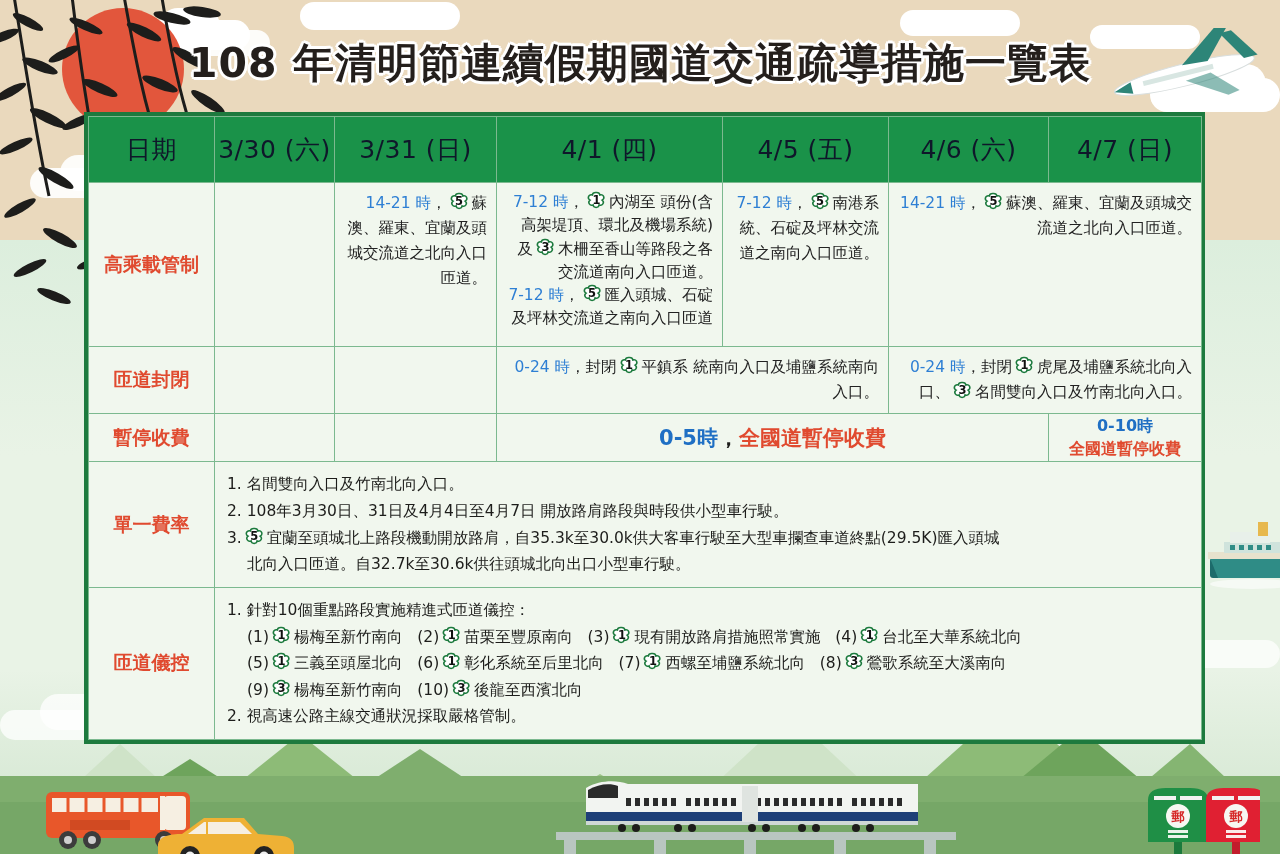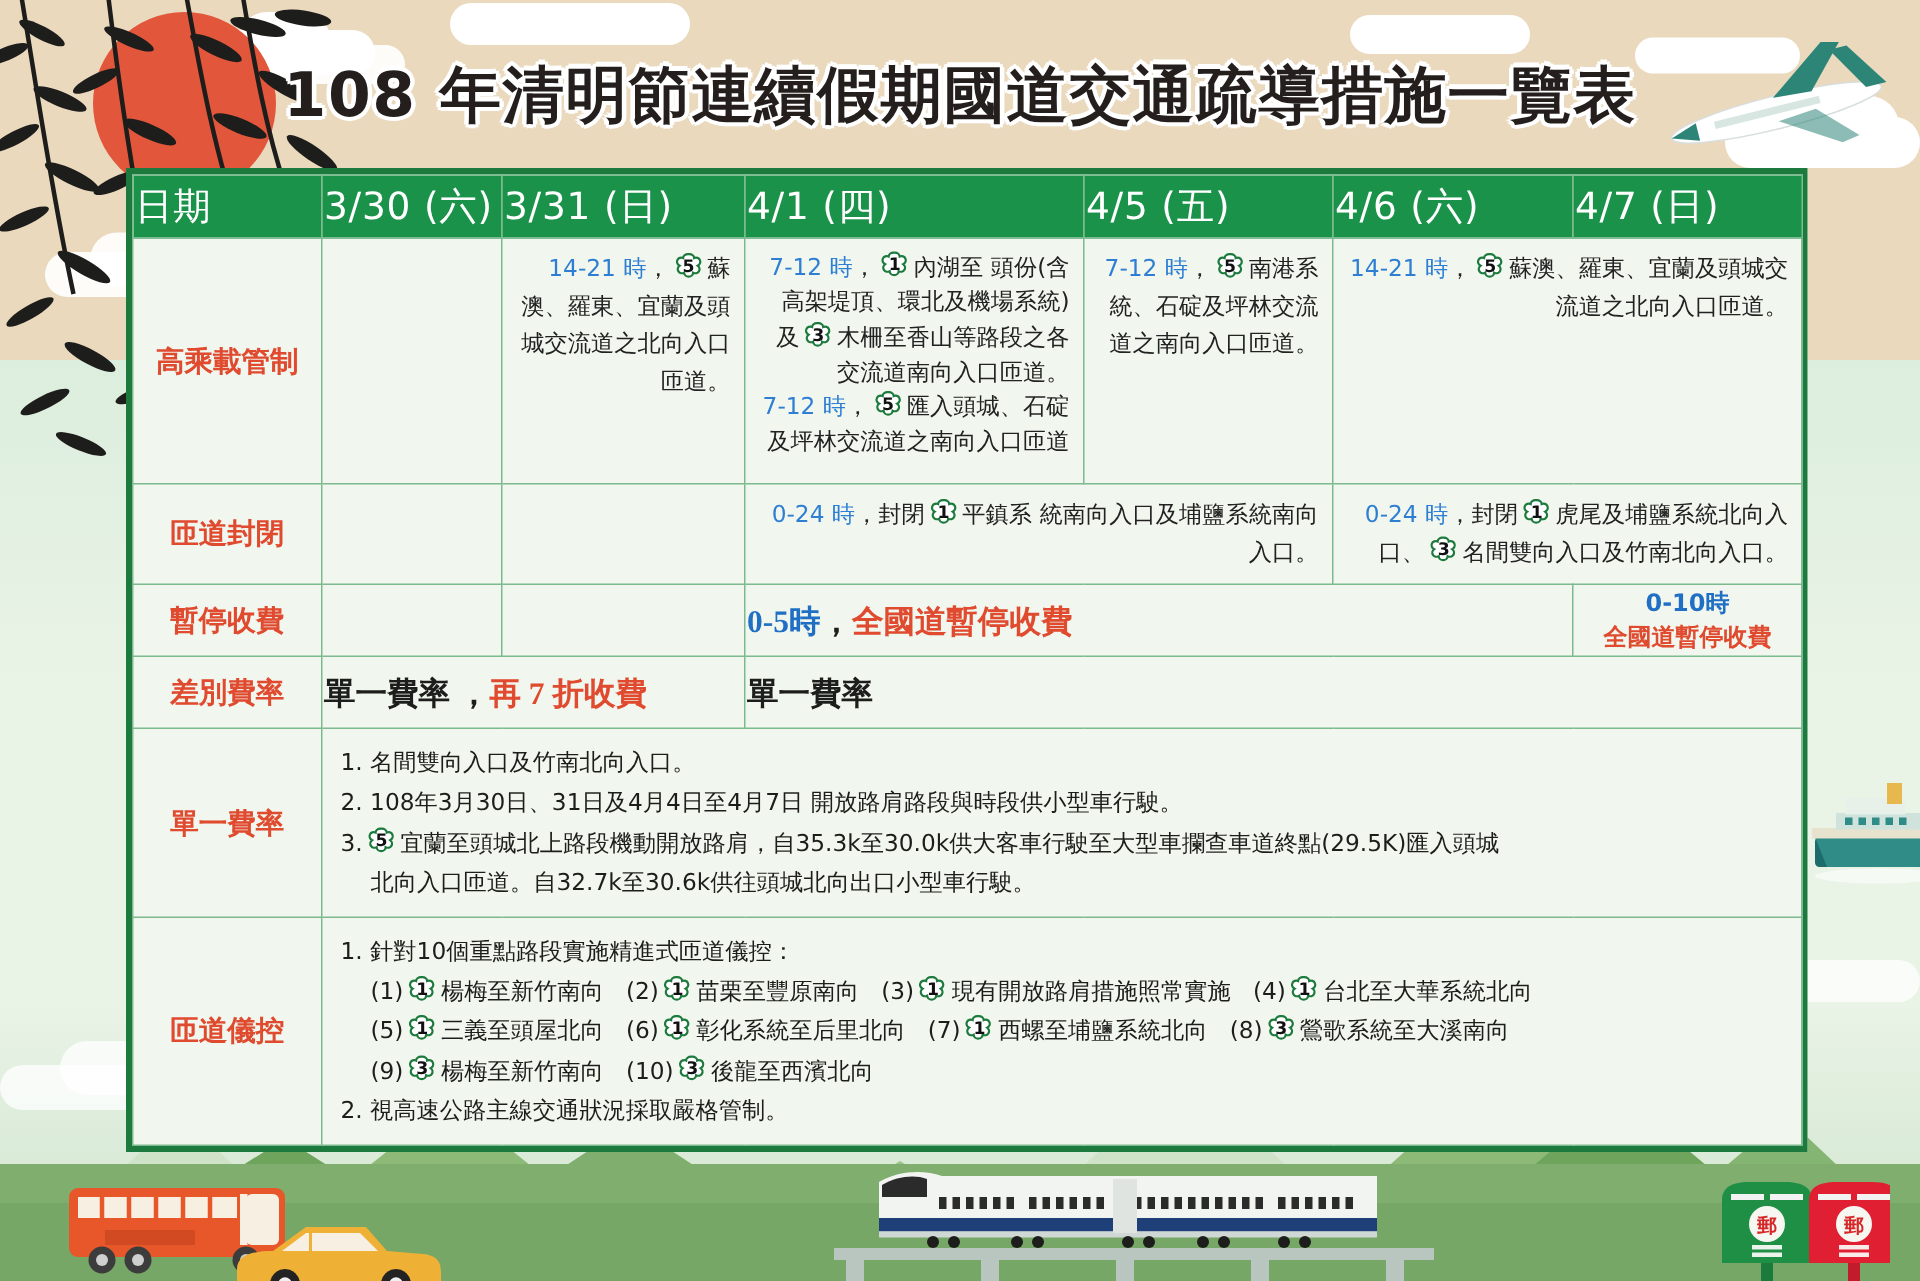--- a/index.html
+++ b/index.html
@@ -33,22 +33,22 @@
   .tablewrap{
     position:absolute;left:84px;top:112px;width:1121px;
     border:4px solid #1d7a3e;background:#f1f7ee;z-index:5;
     box-sizing:border-box;
   }
   table.grid{border-collapse:collapse;width:100%;table-layout:fixed;}
   table.grid td,table.grid th{
     border:1px solid #7cb98f;vertical-align:middle;box-sizing:border-box;
   }
   thead th{
-    background:#1a9249;color:#ffffff;font-size:25px;font-weight:normal;
-    height:42px;text-align:left;letter-spacing:.5px;border-color:#7ccf9b;
+    background:#1a9249;color:#0f172a;font-size:25px;font-weight:normal;
+    height:66px;text-align:center;letter-spacing:.5px;border-color:#7ccf9b;
   }
   .rowlabel{
     color:#e04a2f;font-weight:bold;font-size:19px;text-align:center;
     background:transparent;
   }
   .cellbody{font-size:15.5px;line-height:1.62;color:#222;padding:8px 9px;text-align:right;}
   .tm{color:#2e7fd4;}
   .red{color:#e04a2f;}
   .bl{color:#1f6fc4;}
   .blk{color:#1d1d1b;}
@@ -59,21 +59,21 @@
     vertical-align:-4px;margin:0 2px;
   }
   .bb svg{position:absolute;left:0;top:0;}
   .bb span{
     position:absolute;left:0;top:0;width:21px;height:20px;
     display:flex;align-items:center;justify-content:center;
     font-size:11.5px;font-weight:bold;color:#111;line-height:1;
     font-family:"DejaVu Sans","Liberation Sans",sans-serif;
   }
 
-  .ctr{text-align:left;font-family:Liberation Serif, serif;}
+  .ctr{text-align:center;}
   .bigtxt{font-size:21px;font-weight:bold;}
   .smallctr{font-size:16px;font-weight:bold;line-height:1.4;text-align:center;}
 
   .listblock{font-size:15.5px;line-height:1.72;color:#1d1d1b;padding:9px 10px 9px 12px;}
   .ind{padding-left:20px;display:block;}
 
   
   .veh{position:absolute;z-index:4;}
 </style>
 </head>
@@ -369,29 +369,20 @@
         <td></td>
         <td class="ctr bigtxt" colspan="3">
           <span class="bl">0-5時</span><span class="blk">，</span><span class="red">全國道暫停收費</span>
         </td>
         <td class="smallctr">
           <div class="bl">0-10時</div>
           <div class="red">全國道暫停收費</div>
         </td>
       </tr>
 
-      <tr style="height:48px">
-        <td class="rowlabel">差別費率</td>
-        <td class="ctr bigtxt" colspan="2">
-          <span class="blk">單一費率 ，</span><span class="red">再 7 折收費</span>
-        </td>
-        <td class="ctr bigtxt" colspan="4">
-          <span class="blk">單一費率</span>
-        </td>
-      </tr>
 
       <tr style="height:108px">
         <td class="rowlabel">單一費率</td>
         <td class="listblock" colspan="6" style="vertical-align:middle">
           <div>
             <span>1.</span>
             <span>名間雙向入口及竹南北向入口。</span>
           </div>
           <div>
             <span>2.</span>

